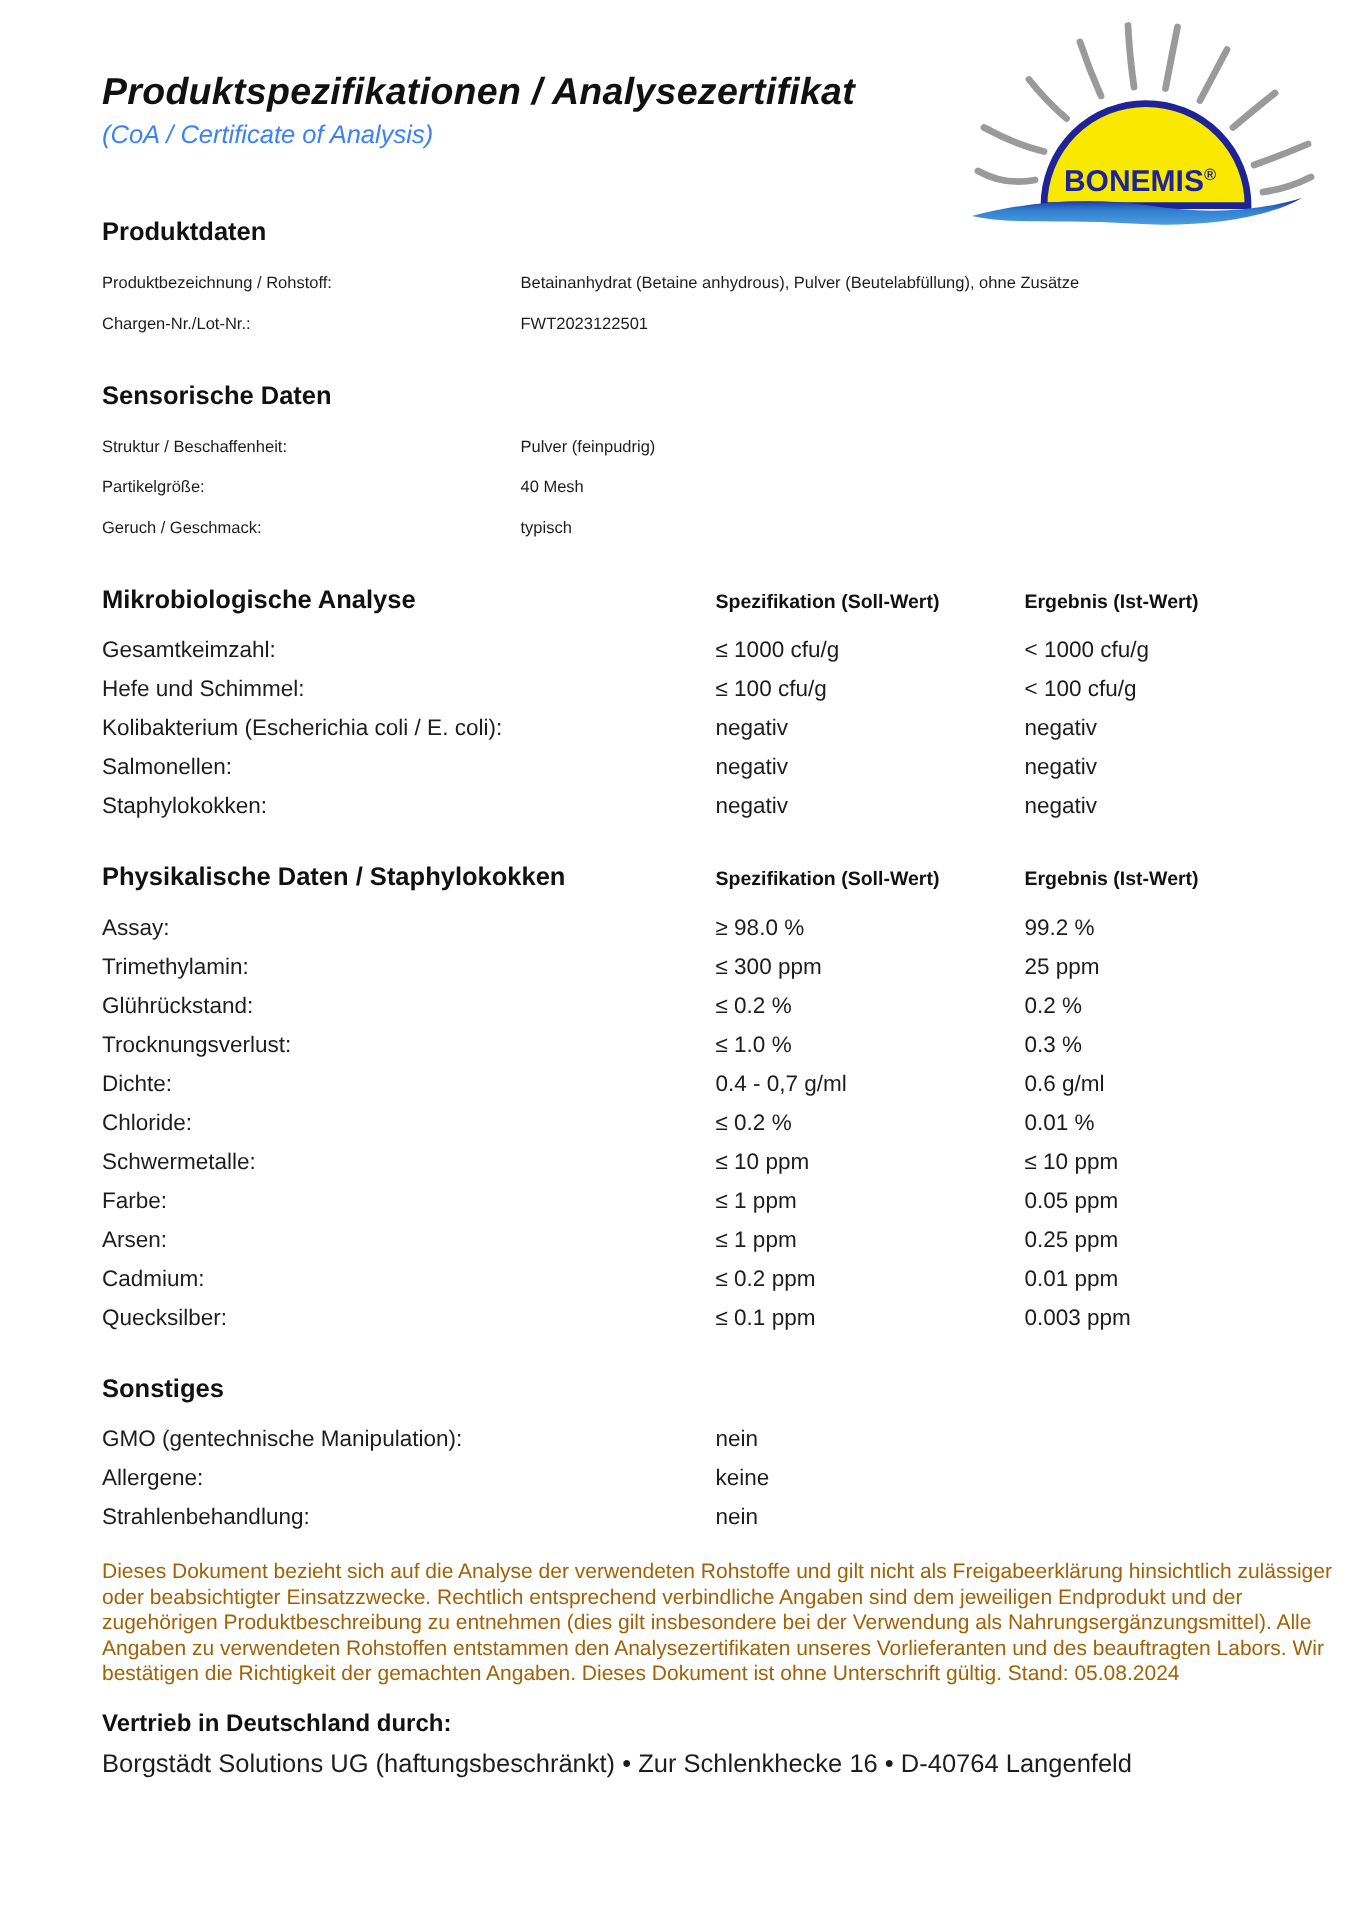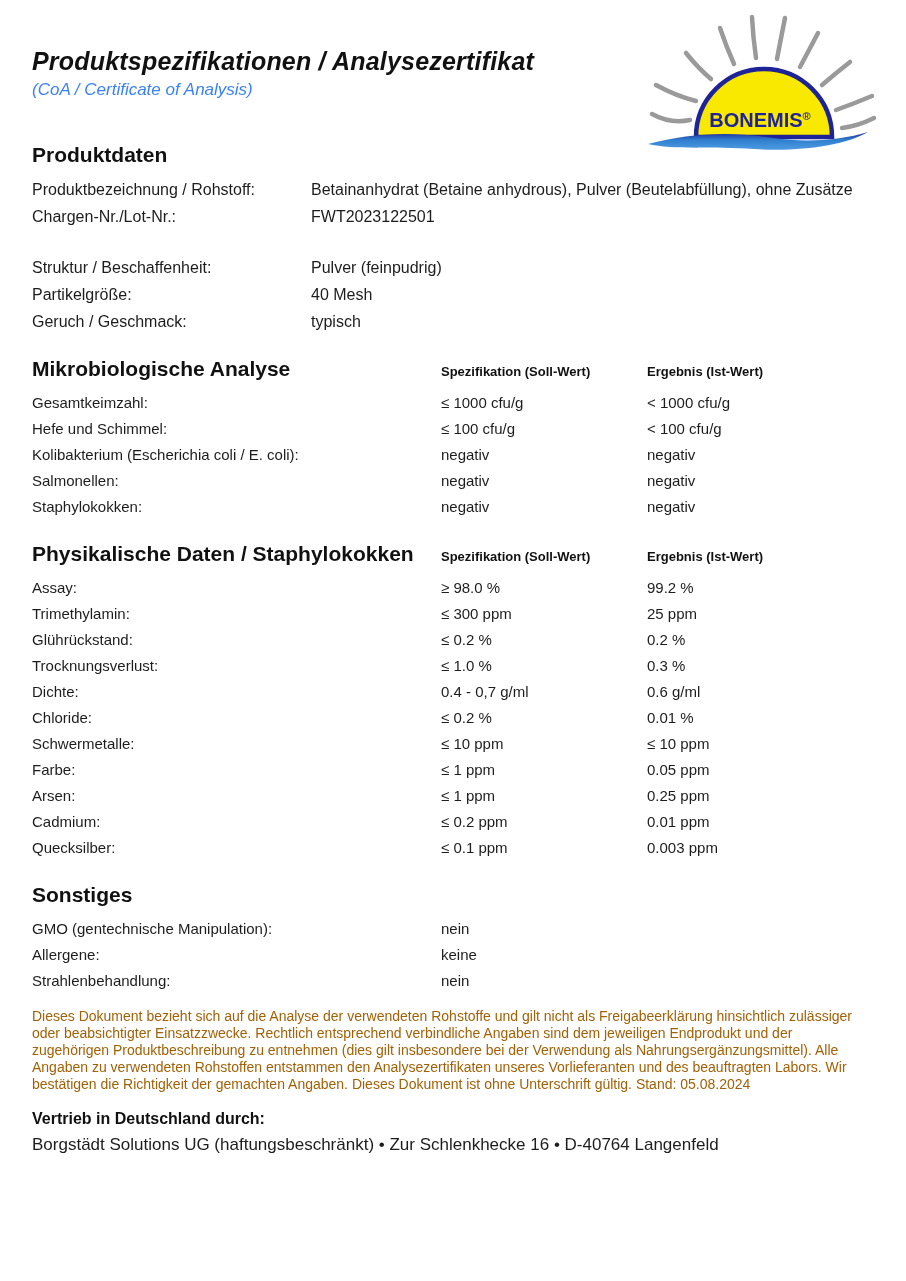--- a/index.html
+++ b/index.html
@@ -4,44 +4,44 @@
 <style>
   html,body { margin:0; padding:0; background:#ffffff; }
   .page {
     position:relative;
     width:906px; height:1281px;
     background:#ffffff;
     font-family:"Liberation Sans","DejaVu Sans",sans-serif;
     color:#1d1d1d;
     overflow:hidden;
   }
-  .content { padding:0 36px 0 32px; }
+  .content { padding:0 36px 0 68px; }
 
   
   .doc-header { padding-top:46px; }
   .doc-title {
     margin:0; font-size:25px; line-height:30px;
     font-weight:bold; font-style:italic; color:#111;
     letter-spacing:0.2px;
   }
   .doc-subtitle {
     margin:3px 0 0 0; font-size:17px; line-height:22px;
     font-style:italic; color:#3b82f6;
   }
 
   
   .logo { position:absolute; top:6px; right:26px; width:234px; height:150px; }
 
   
   .section { margin-top:24px; }
   .section.first { margin-top:44px; }
-  .section-title { font-size:21px; line-height:20px; font-weight:bold; color:#111; }
+  .section-title { font-size:17px; line-height:20px; font-weight:bold; color:#111; }
 
   .rows { margin-top:11px; }
-  .row2 { display:grid; grid-template-columns:279px 1fr; font-size:16px; line-height:27px; }
+  .row2 { display:grid; grid-template-columns:279px 1fr; font-size:11px; line-height:27px; }
   .row3 { display:grid; grid-template-columns:409px 206px 1fr; font-size:15px; line-height:26px; }
   .rowS { display:grid; grid-template-columns:409px 1fr; font-size:15px; line-height:26px; }
 
   .thead {
     display:grid; grid-template-columns:409px 206px 1fr;
     align-items:baseline;
   }
   .col-header { font-size:13px; font-weight:bold; color:#111; }
 
   
@@ -106,20 +106,21 @@
           <span>Betainanhydrat (Betaine anhydrous), Pulver (Beutelabfüllung), ohne Zusätze</span>
         </div>
           <div class="row2">
           <span>Chargen-Nr./Lot-Nr.:</span>
           <span>FWT2023122501</span>
         </div>
         </div>
     </div>
 
     <div class="section">
+      <div class="section-title">Sensorische Daten</div>
       <div class="rows">
           <div class="row2">
           <span>Struktur / Beschaffenheit:</span>
           <span>Pulver (feinpudrig)</span>
         </div>
           <div class="row2">
           <span>Partikelgröße:</span>
           <span>40 Mesh</span>
         </div>
           <div class="row2">

